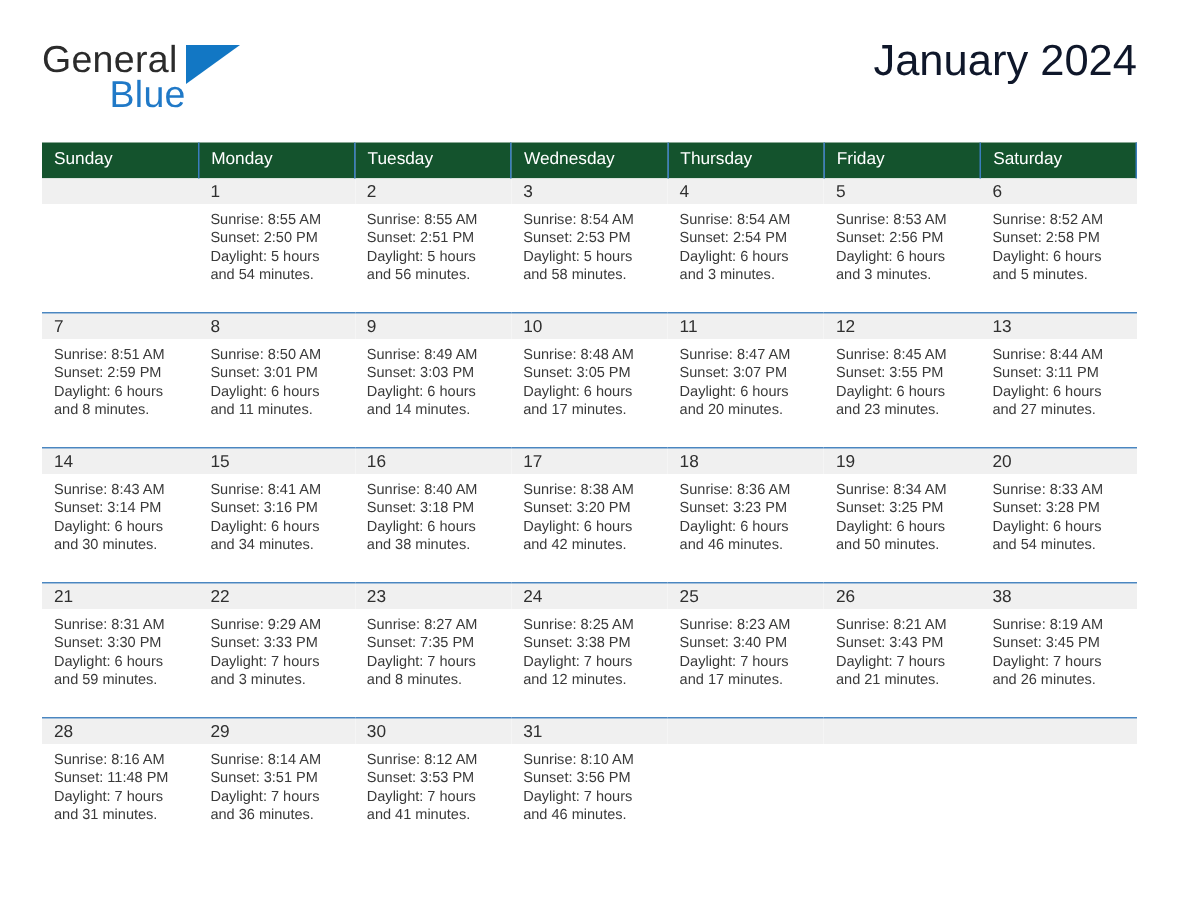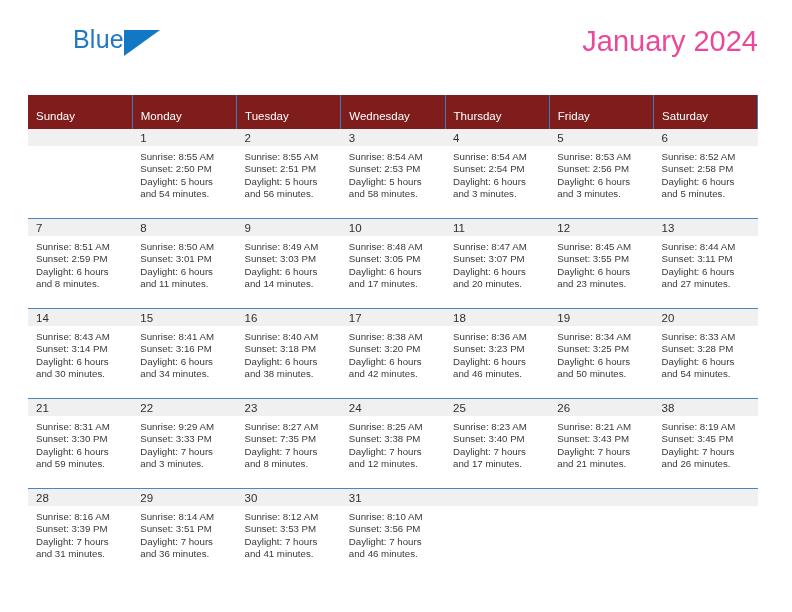--- a/index.html
+++ b/index.html
@@ -58,21 +58,21 @@
     height: 0;
     border-left: 36px solid #1277c4;
     border-bottom: 26px solid transparent;
   }
   .title-wrap {
     text-align: right;
     padding-top: 2px;
   }
   .cal-title {
     font-size: 29px;
-    color: #ec4899;
+    color: #0f172a;
     line-height: 34px;
     white-space: nowrap;
   }
   .cal-subtitle {
     font-size: 14.5px;
     color: #2b2b2b;
     line-height: 22px;
     margin-top: 3px;
     white-space: nowrap;
   }
@@ -80,26 +80,26 @@
   
   table.cal {
     border-collapse: collapse;
     table-layout: fixed;
     width: 730px;
     margin-top: 7px;
   }
   table.cal col { width: 104.28px; }
 
   thead th {
-    background: #7f1d1d;
+    background: #14532d;
     color: #ffffff;
     font-size: 11.5px;
     font-weight: normal;
     text-align: left;
-    padding: 15px 0 6px 8px;
+    padding: 5px 0 6px 8px;
     line-height: 13px;
     border-right: 1px solid #3a7dbe;
   }
 
   tbody td {
     vertical-align: top;
     padding: 0;
     border-top: 1px solid #4a86c0;
     height: 89px;
     background: #ffffff;
@@ -128,20 +128,21 @@
   }
   .info div { white-space: nowrap; }
 </style>
 </head>
 <body>
 
 <div class="page">
 
   <div class="header">
     <div class="brand">
+      <span class="brand-general">General</span>
       <span class="brand-blue">Blue</span>
       <span class="brand-triangle"></span>
     </div>
     <div class="title-wrap">
       <div class="cal-title">January 2024</div>
     </div>
   </div>
 
   <table class="cal">
     <colgroup>
@@ -474,21 +475,21 @@
               </div>
             </div>
           </td>
         </tr>
         <tr class="week">
           <td>
             <div class="cell">
               <div class="daynum-band">28</div>
               <div class="info">
                 <div>Sunrise: 8:16 AM</div>
-                <div>Sunset: 3:39 PM</div>
+                <div>Sunset: 11:48 PM</div>
                 <div>Daylight: 7 hours</div>
                 <div>and 31 minutes.</div>
               </div>
             </div>
           </td>
           <td>
             <div class="cell">
               <div class="daynum-band">29</div>
               <div class="info">
                 <div>Sunrise: 8:14 AM</div>

